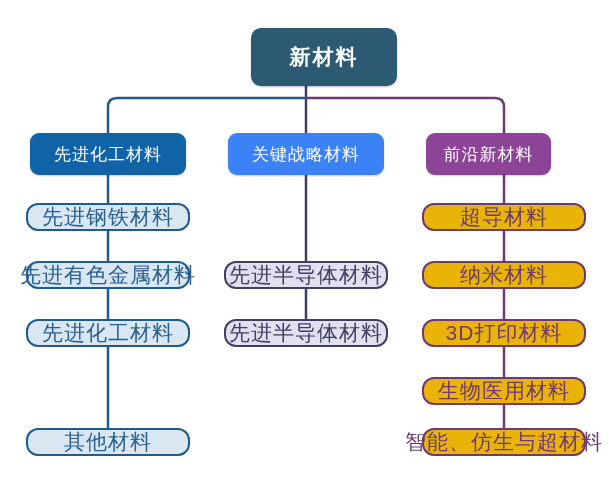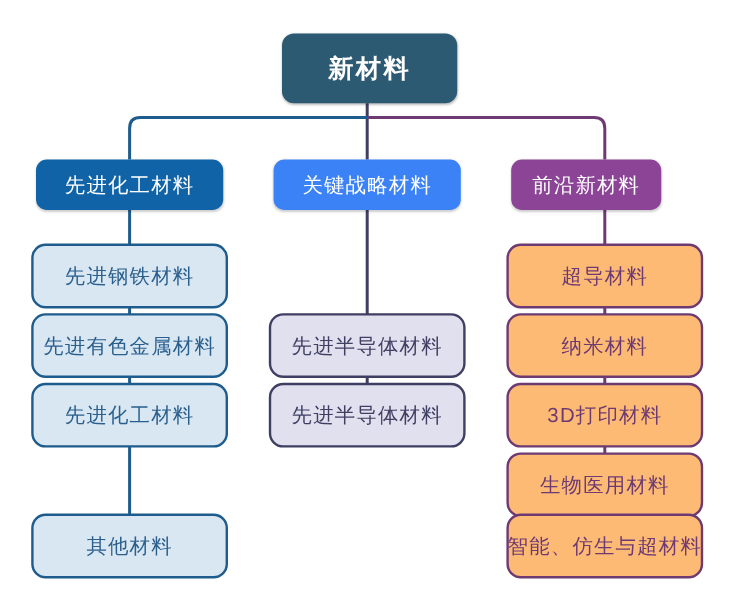--- a/index.html
+++ b/index.html
@@ -16,47 +16,47 @@
   .canvas svg{position:absolute;left:0;top:0;z-index:0;}
   .node{
     position:absolute;
     display:flex;align-items:center;justify-content:center;
     text-align:center;
     box-sizing:border-box;
     z-index:2;
     white-space:nowrap;
   }
   .root{
-    left:235px;top:28px;width:146px;height:58px;
+    left:251px;top:28px;width:146px;height:58px;
     background:#2d5a73;
     border-radius:10px;
     color:#ffffff;
     font-size:21px;font-weight:bold;letter-spacing:2px;
     box-shadow:0 1px 2px rgba(0,0,0,0.25);
   }
   .hdr{
     top:133px;height:42px;
     border-radius:9px;
     color:#ffffff;
     font-size:17px;
     letter-spacing:1px;
     box-shadow:0 1px 2px rgba(0,0,0,0.2);
   }
   .hdr1{left:30px;width:156px;background:#0f63a6;}
   .hdr2{left:228px;width:156px;background:#3b82f6;}
   .hdr3{left:426px;width:125px;background:#8c4496;}
   .child{
-    height:54px;
+    height:28px;
     border-radius:12px;
-    font-size:17px;
+    font-size:21px;
     letter-spacing:1px;
   }
   .c1{left:26px;width:164px;background:#d9e7f2;border:2.5px solid #1d5c8c;color:#2a5f8e;}
   .c2{left:224px;width:164px;background:#e0e0ee;border:2.5px solid #3f3f63;color:#3f3f63;}
-  .c3{left:422px;width:164px;background:#fdba74;border:2.5px solid #6e3a72;color:#6e3a72;}
+  .c3{left:422px;width:164px;background:#eab308;border:2.5px solid #6e3a72;color:#6e3a72;}
   .r0{top:203px;} .r1{top:261px;} .r2{top:319px;} .r3{top:377px;} .r4{top:428px;}
 </style>
 </head>
 <body>
 
 <div class="canvas">
 
   <svg width="616" height="500" viewBox="0 0 616 500">
 
     <line x1="108" y1="170" x2="108" y2="455" stroke="#1d5c8c" stroke-width="2.5"></line>

